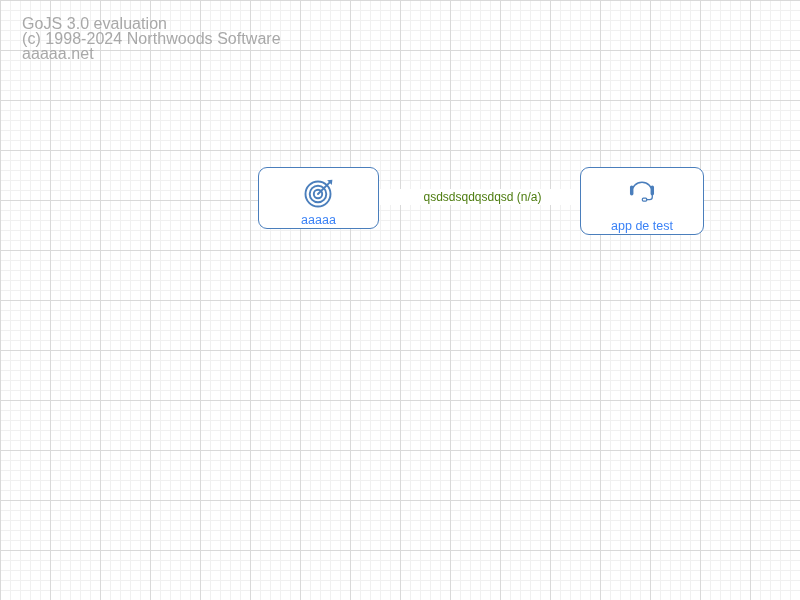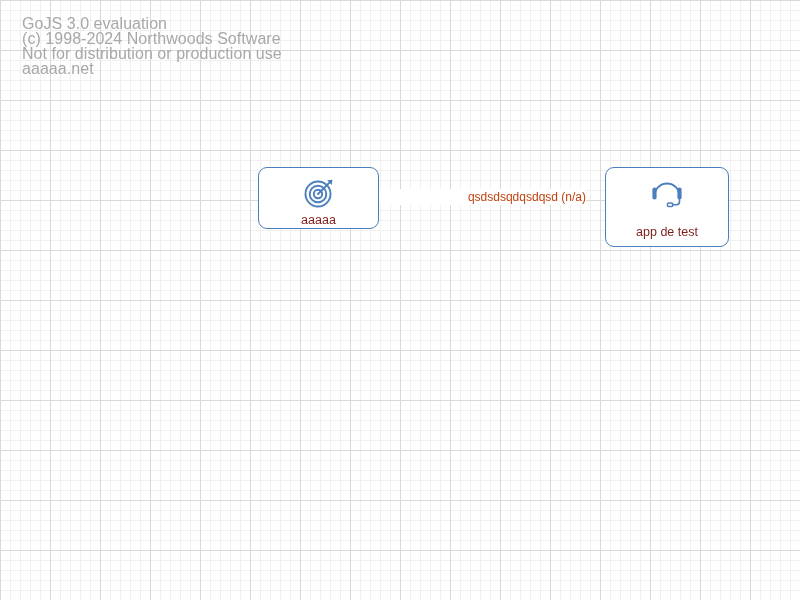--- a/index.html
+++ b/index.html
@@ -64,71 +64,70 @@
     padding-top: 8px;
   }
   .node-icon {
     width: 40px;
     height: 34px;
     display: block;
   }
   .node-label {
     margin-top: 2px;
     font-size: 12.5px;
-    color: #7f1d1d;
+    color: #3b82f6;
     text-align: center;
     white-space: nowrap;
     line-height: 16px;
   }
 
   #node-aaaaa {
     left: 258px;
     top: 167px;
     width: 121px;
     height: 62px;
   }
   #node-app-de-test {
-    left: 605px;
+    left: 580px;
     top: 167px;
     width: 124px;
-    height: 80px;
+    height: 68px;
     gap: 12px;
   }
 
   
   #link-layer {
     position: absolute;
     left: 0;
     top: 0;
     width: 800px;
     height: 600px;
     pointer-events: none;
   }
   #link-label {
     position: absolute;
     left: 379px;
     top: 189px;
     width: 207px;
-    text-align: right;
+    text-align: center;
     font-size: 12px;
-    color: #c2410c;
+    color: #4d7c0f;
     background: #ffffff;
     line-height: 16px;
     white-space: nowrap;
   }
 </style>
 </head>
 <body>
 
 <div id="diagram-canvas">
 
   <div id="watermark">
     <div>GoJS 3.0 evaluation</div>
     <div>(c) 1998-2024 Northwoods Software</div>
-    <div>Not for distribution or production use</div>
     <div>aaaaa.net</div>
   </div>
 
   <svg id="link-layer" viewBox="0 0 800 600">
     <g>
       <line x1="379" y1="198" x2="578" y2="198" stroke="#9a9a9a" stroke-width="1.4"></line>
       <polygon points="578,193.2 586,198 578,202.8" fill="#6e6e6e"></polygon>
     </g>
   </svg>
 

